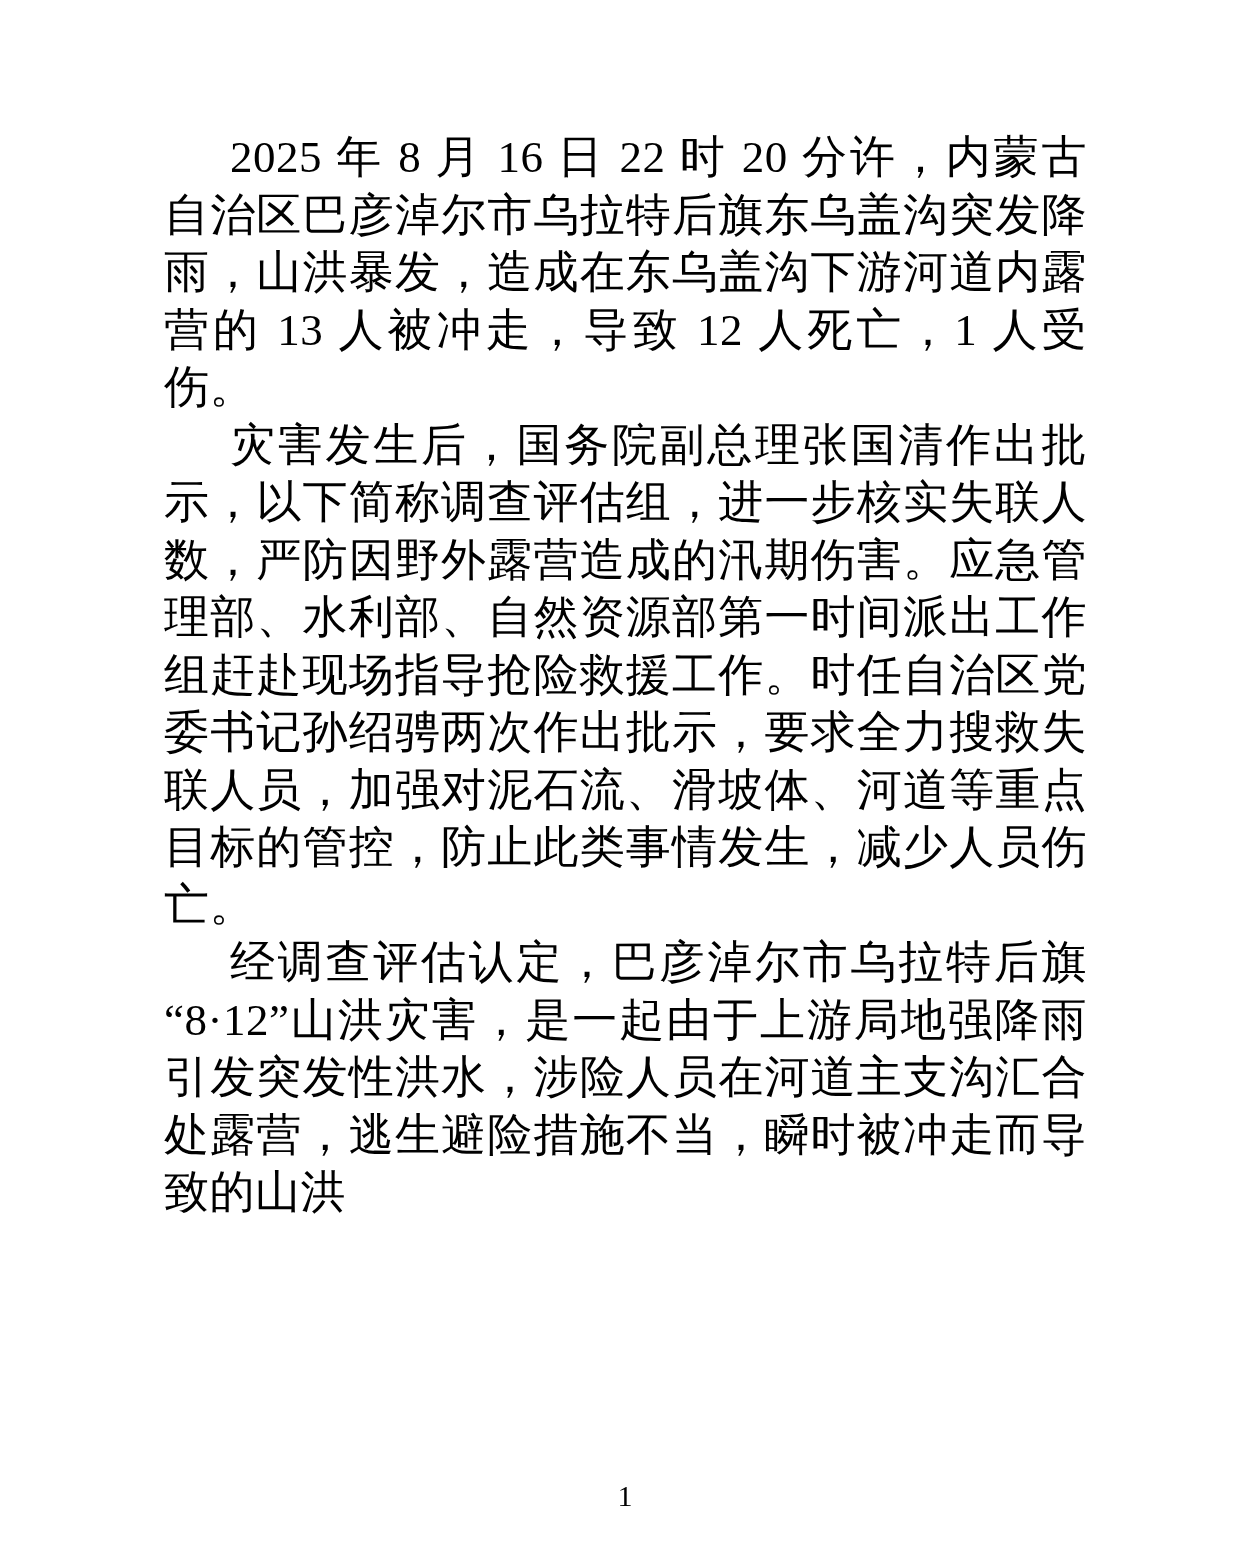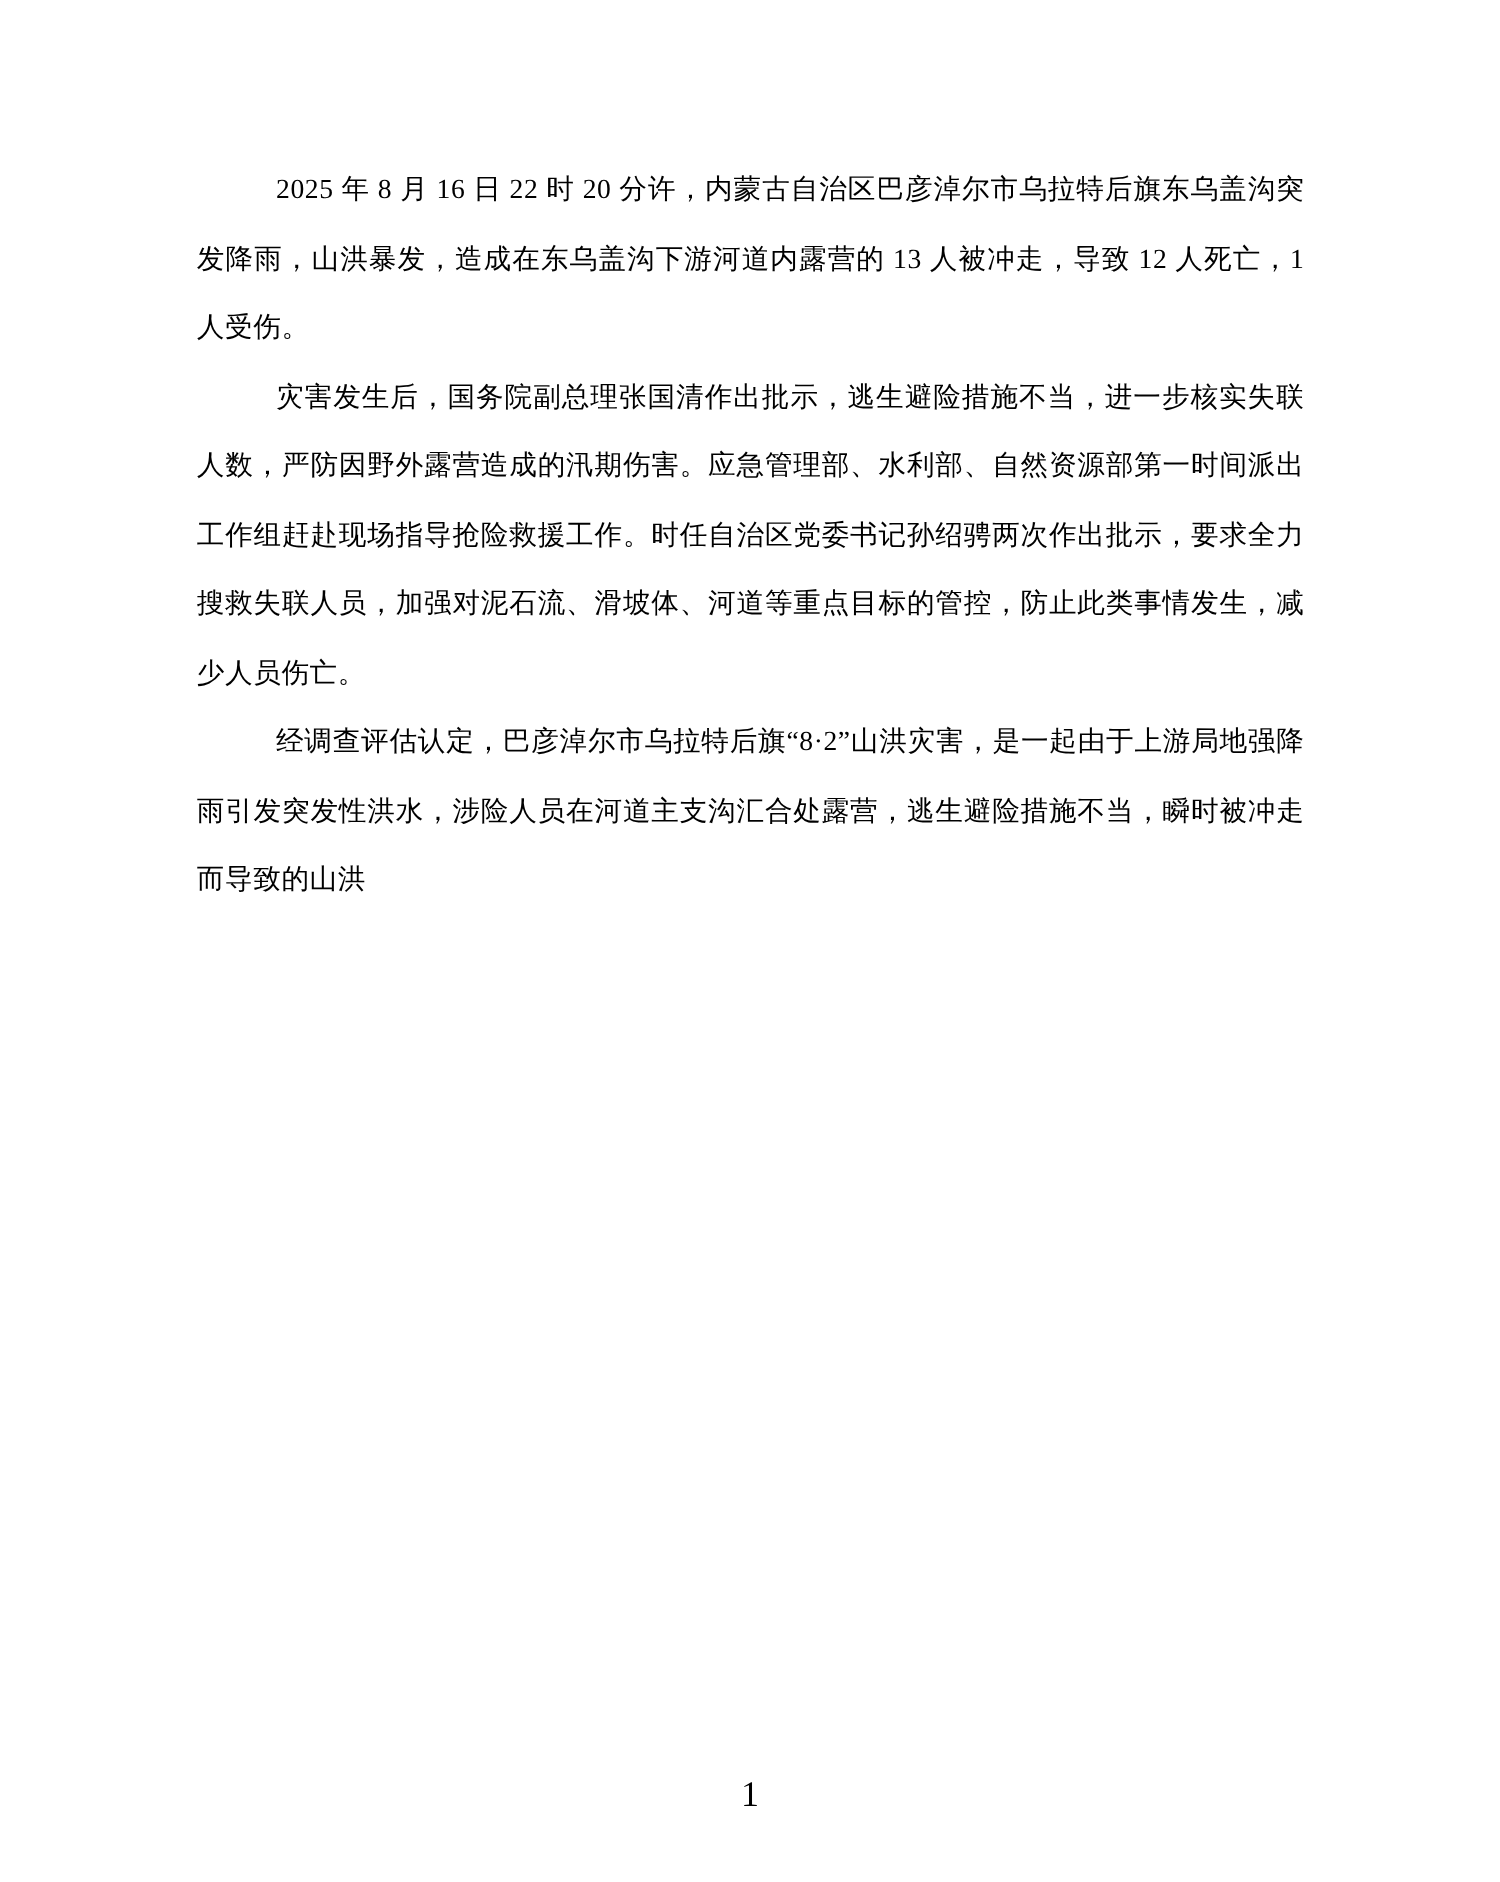--- a/index.html
+++ b/index.html
@@ -14,21 +14,21 @@
     background: #ffffff;
     overflow: hidden;
     font-family: "Liberation Serif", "DejaVu Serif", serif;
     color: #000000;
   }
   .content {
     position: absolute;
     left: 164px;
     top: 129px;
     width: 923px;
-    font-size: 23px;
+    font-size: 45px;
     line-height: 57.5px;
     text-align: justify;
     letter-spacing: 0.5px;
   }
   .content p {
     margin: 0;
     padding: 0;
     text-indent: 66px;
   }
   .footer {
@@ -41,19 +41,19 @@
     line-height: 36px;
     color: #000000;
   }
 </style>
 </head>
 <body>
 
 <div class="page">
   <div class="content">
     <p>2025 年 8 月 16 日 22 时 20 分许，内蒙古自治区巴彦淖尔市乌拉特后旗东乌盖沟突发降雨，山洪暴发，造成在东乌盖沟下游河道内露营的 13 人被冲走，导致 12 人死亡，1 人受伤。</p>
-    <p>灾害发生后，国务院副总理张国清作出批示，逃生避险措施不当，进一步核实失联人数，严防因野外露营造成的汛期伤害。应急管理部、水利部、自然资源部第一时间派出工作组赶赴现场指导抢险救援工作。时任自治区党委书记孙绍骋两次作出批示，要求全力搜救失联人员，加强对泥石流、滑坡体、河道等重点目标的管控，防止此类事情发生，减少人员伤亡。</p>
-    <p>经调查评估认定，巴彦淖尔市乌拉特后旗“8·2”山洪灾害，是一起由于上游局地强降雨引发突发性洪水，涉险人员在河道主支沟汇合处露营，逃生避险措施不当，瞬时被冲走而导致的山洪</p>
+    <p>灾害发生后，国务院副总理张国清作出批示，以下简称调查评估组，进一步核实失联人数，严防因野外露营造成的汛期伤害。应急管理部、水利部、自然资源部第一时间派出工作组赶赴现场指导抢险救援工作。时任自治区党委书记孙绍骋两次作出批示，要求全力搜救失联人员，加强对泥石流、滑坡体、河道等重点目标的管控，防止此类事情发生，减少人员伤亡。</p>
+    <p>经调查评估认定，巴彦淖尔市乌拉特后旗“8·12”山洪灾害，是一起由于上游局地强降雨引发突发性洪水，涉险人员在河道主支沟汇合处露营，逃生避险措施不当，瞬时被冲走而导致的山洪</p>
   </div>
   <div class="footer">
     <span>1</span>
   </div>
 </div>
 
 </body></html>

